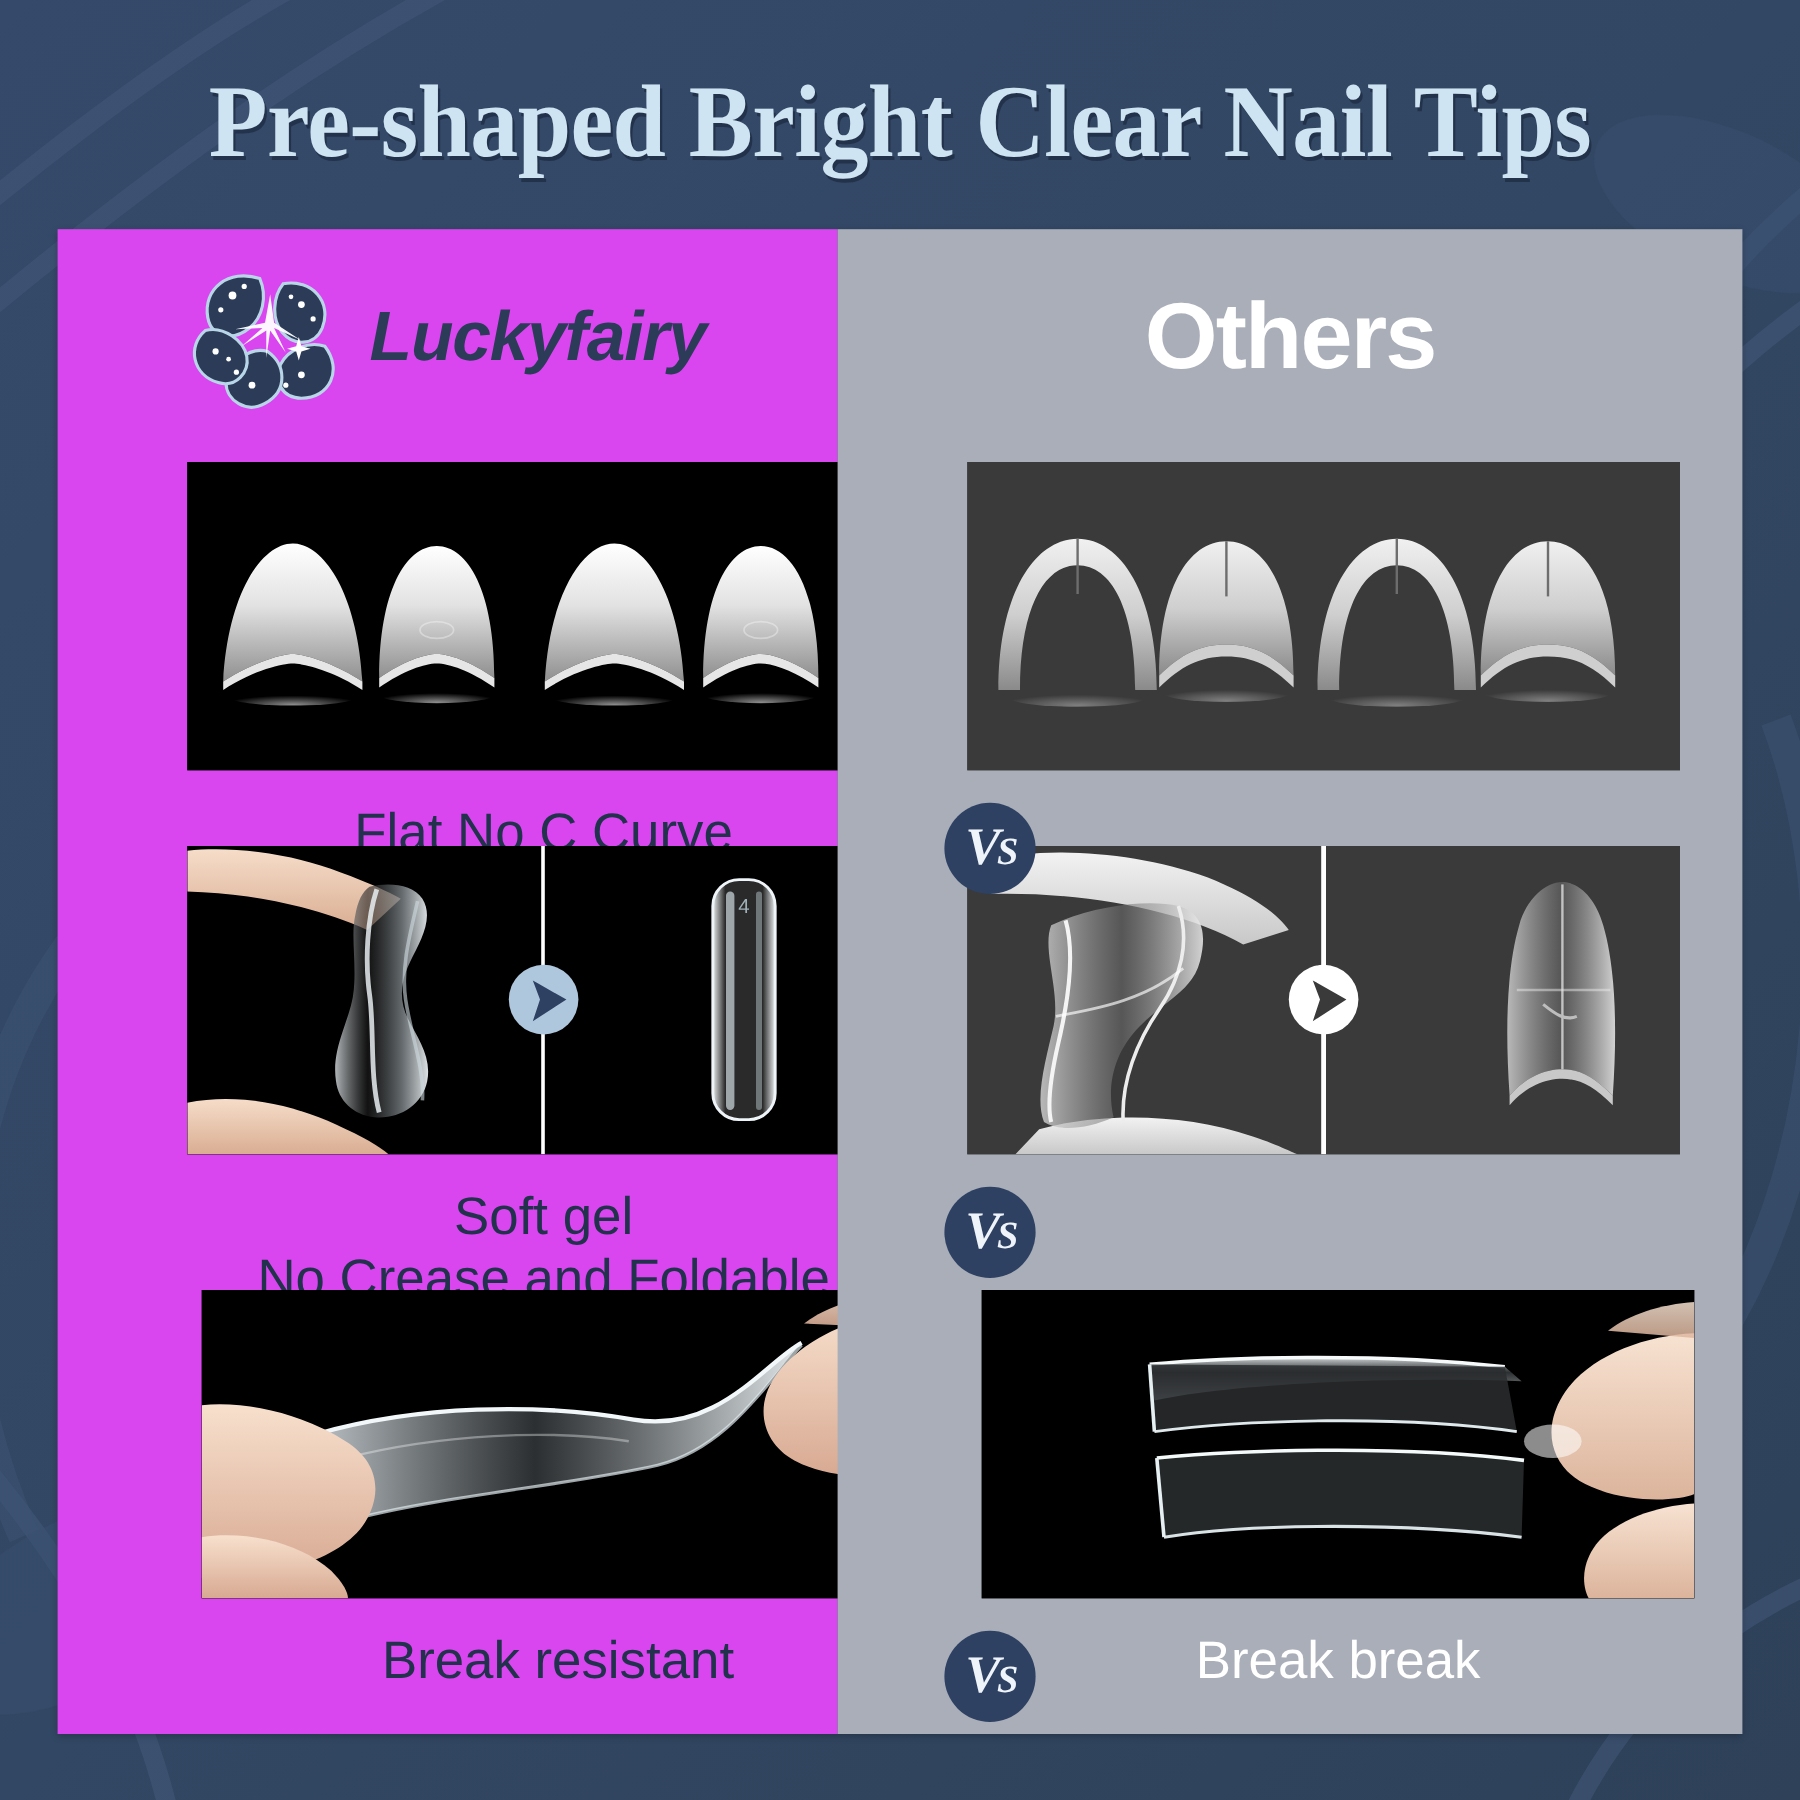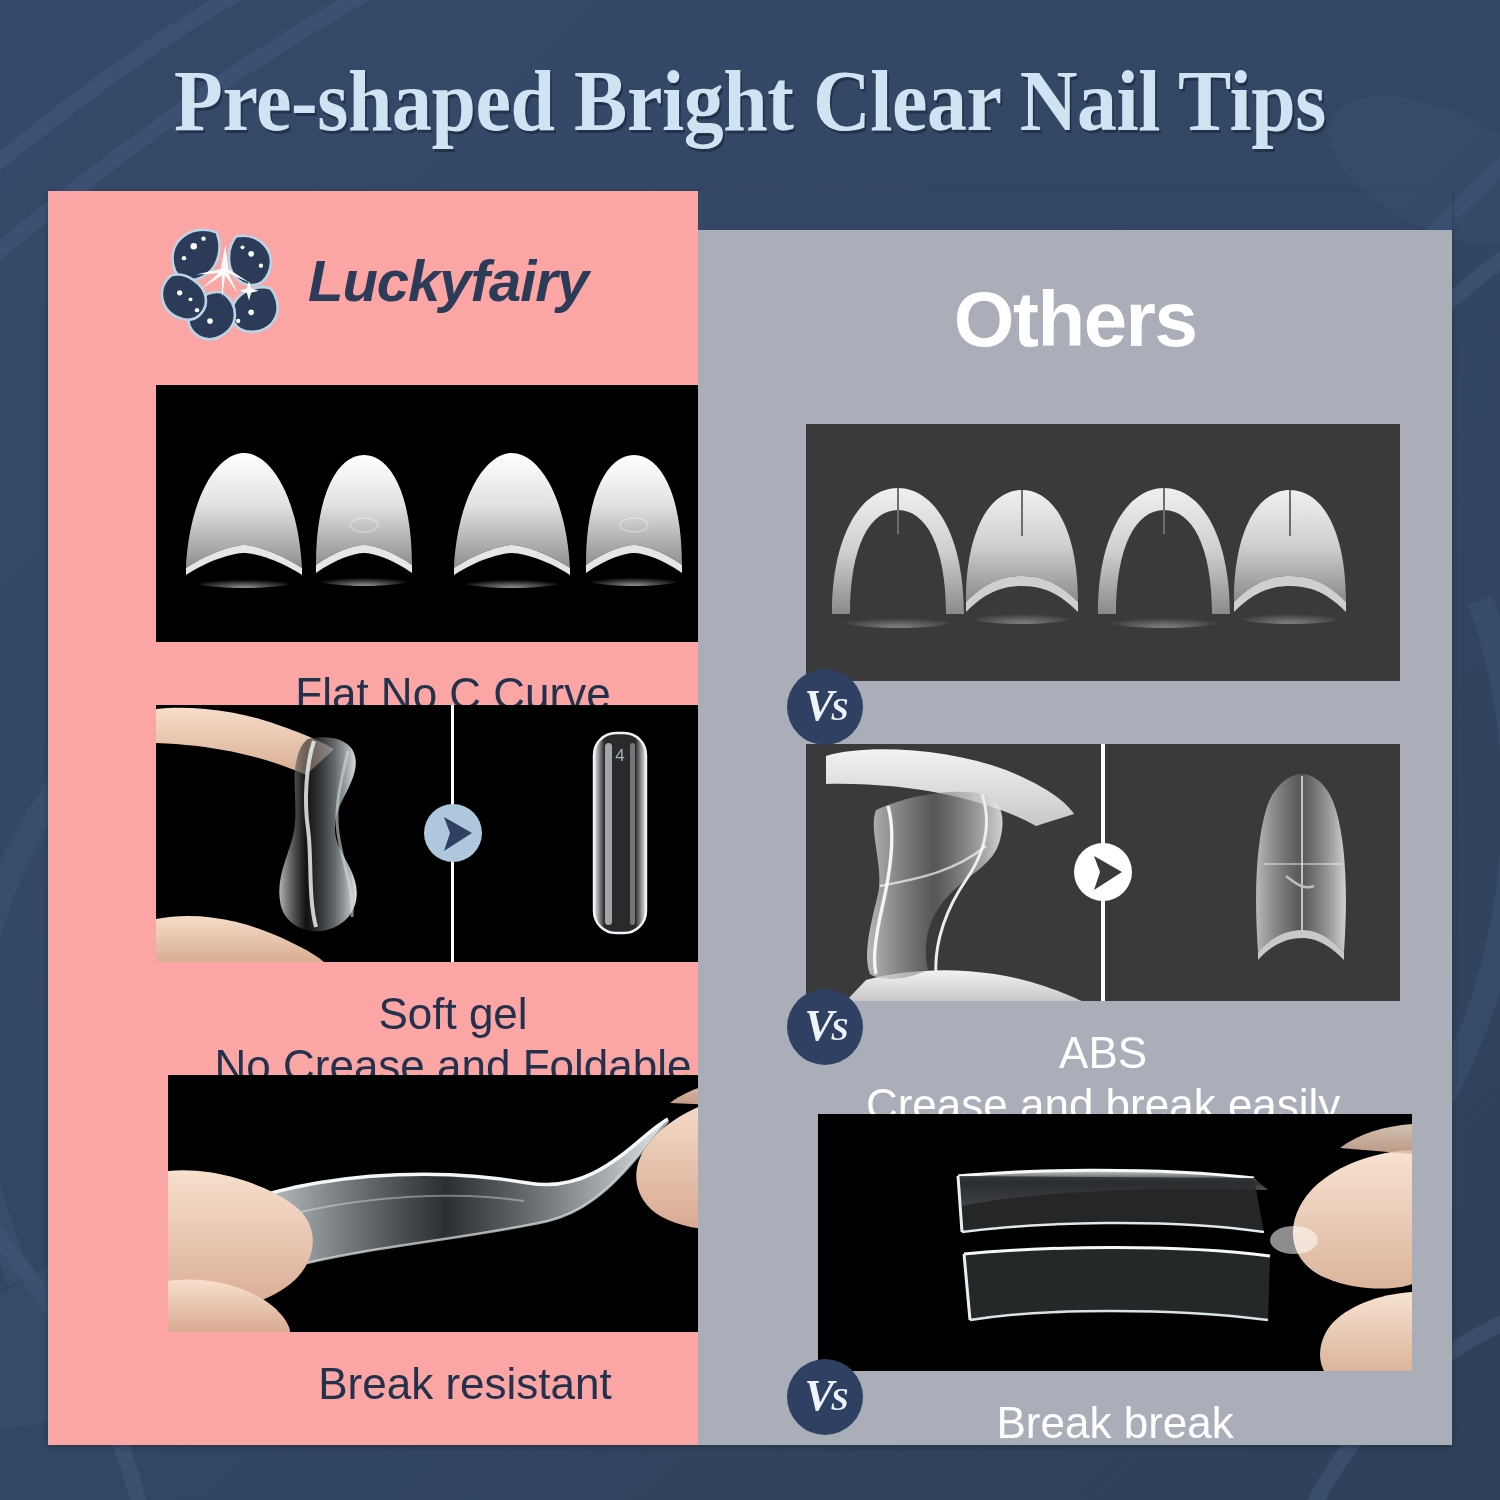--- a/index.html
+++ b/index.html
@@ -34,22 +34,22 @@
   
   #panel {
     position:absolute;
     left:48px; top:191px;
     width:1404px; height:1254px;
     display:flex;
     z-index:2;
     box-shadow:0 2px 6px rgba(0,0,0,0.25);
   }
   .col { position:relative; }
-  .col-left  { width:702px; background:#fca5a5; }
-  .col-right { width:814px; background:#a9aeb8;margin-top:39px; }
+  .col-left  { width:702px; background:#d946ef; }
+  .col-right { width:814px; background:#a9aeb8; }
 
   
   .brand-head {
     height:178px;
     display:flex; align-items:center; justify-content:center;
     gap:20px;
   }
   .brand-logo { width:130px; height:130px; flex:none; margin-top:4px; }
   .brand-name {
     font-size:58px; font-weight:bold; font-style:italic;
@@ -392,22 +392,20 @@
           <g transform="translate(386,0)">
             <path d="M66,208 C62,150 64,100 74,66 C80,44 96,30 110,30 C124,30 138,44 144,66 C154,100 156,150 152,208
                      C136,192 124,186 110,186 C96,186 80,192 66,208 Z" fill="url(#absG)"></path>
             <path d="M66,208 C80,192 96,186 110,186 C124,186 136,192 152,208 L152,216 C136,200 124,194 110,194 C96,194 80,200 66,216 Z" fill="#e2e2e2" opacity="0.85"></path>
             <path d="M110,32 L110,186" stroke="#f0f0f0" stroke-width="2" opacity="0.7"></path>
             <path d="M72,120 L150,120" stroke="#e8e8e8" stroke-width="2" opacity="0.5"></path>
             <path d="M94,132 C104,140 112,146 122,142" fill="none" stroke="#bdbdbd" stroke-width="2.6"></path>
           </g>
         </svg>
       </div>
-      <div class="caption light">ABS
-Crease and break easily</div>
     </div>
 
     <div class="row r3">
       <div class="photo">
         <svg class="tips-strip" viewBox="0 0 594 257" preserveAspectRatio="none">
           <defs>
             <linearGradient id="fingC" x1="0" y1="0" x2="0" y2="1">
               <stop offset="0" stop-color="#f7e2d1"></stop>
                 <stop offset="1" stop-color="#dcb49c"></stop>
             </linearGradient>

